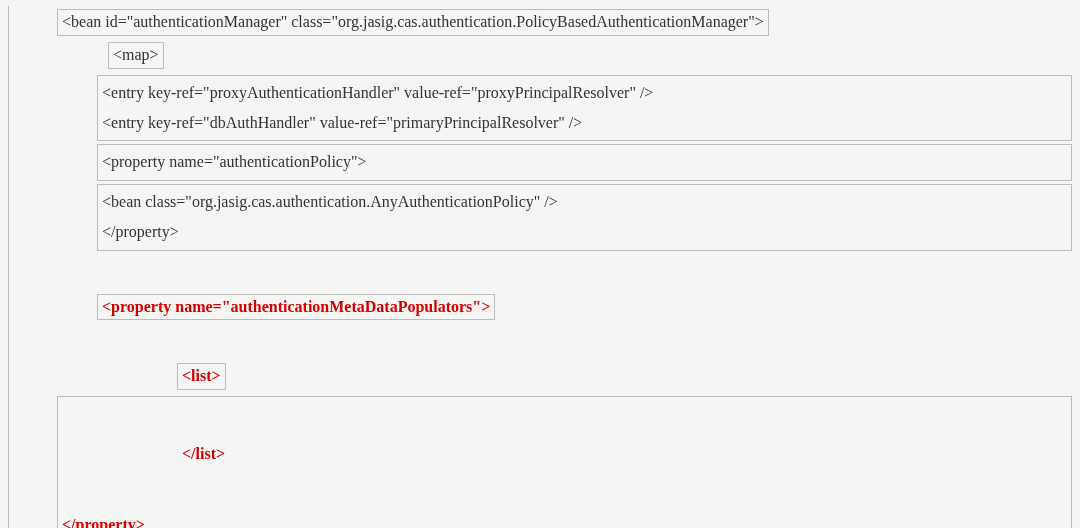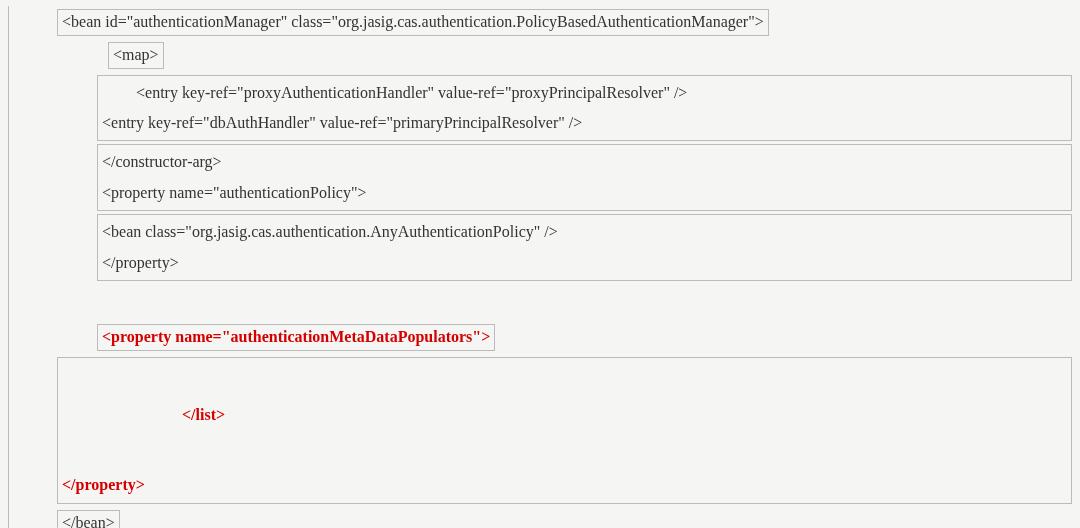--- a/index.html
+++ b/index.html
@@ -31,21 +31,21 @@
       padding: 4px 0;
       line-height: 1.4;
     }
     .red { color: #d40000; font-weight: bold; margin-top: 40px; }
     .indent-1 { margin-left: 40px; }
     .indent-2 { margin-left: 80px; }
     .indent-3 { margin-left: 91px; }
     .indent-4 { margin-left: 160px; }
     .pad-inner-1 { padding-left: 30px; }
     .pad-inner-2 { padding-left: 75px; }
-    .pad-inner-3 { padding-left: 115px; margin-left: 34px; }
+    .pad-inner-3 { padding-left: 115px; }
     .pad-inner-half { padding-left: 65px; }
   </style>
 </head>
 <body>
 
 <div class="container">
 
   <div class="indent-1">
     <div class="line">&lt;bean id="authenticationManager" class="org.jasig.cas.authentication.PolicyBasedAuthenticationManager"&gt;</div>
   </div>
@@ -57,36 +57,38 @@
 
   <div class="indent-2">
     <div class="block">
       <div class="inner-line pad-inner-3">&lt;entry key-ref="proxyAuthenticationHandler" value-ref="proxyPrincipalResolver" /&gt;</div>
       <div class="inner-line pad-inner-2">&lt;entry key-ref="dbAuthHandler" value-ref="primaryPrincipalResolver" /&gt;</div>
     </div>
   </div>
 
   <div class="indent-2">
     <div class="block">
-      <div class="inner-line">&lt;/constructor-arg&gt;</div>
       <div class="inner-line">&lt;property name="authenticationPolicy"&gt;</div>
     </div>
   </div>
 
   <div class="indent-2">
     <div class="block">
       <div class="inner-line pad-inner-1">&lt;bean class="org.jasig.cas.authentication.AnyAuthenticationPolicy" /&gt;</div>
       <div class="inner-line">&lt;/property&gt;</div>
     </div>
   </div>
 
   <div class="indent-2">
     <div class="line red">&lt;property name="authenticationMetaDataPopulators"&gt;</div>
   </div>
 
+  <div class="indent-4">
+    <div class="line red">&lt;list&gt;</div>
+  </div>
 
   <div class="indent-1">
     <div class="block">
       <div class="inner-line red" style="padding-left:120px;">&lt;/list&gt;</div>
       <div class="inner-line red pad-inner-half">&lt;/property&gt;</div>
     </div>
   </div>
 
   <div class="indent-1">
     <div class="line">&lt;/bean&gt;</div>

